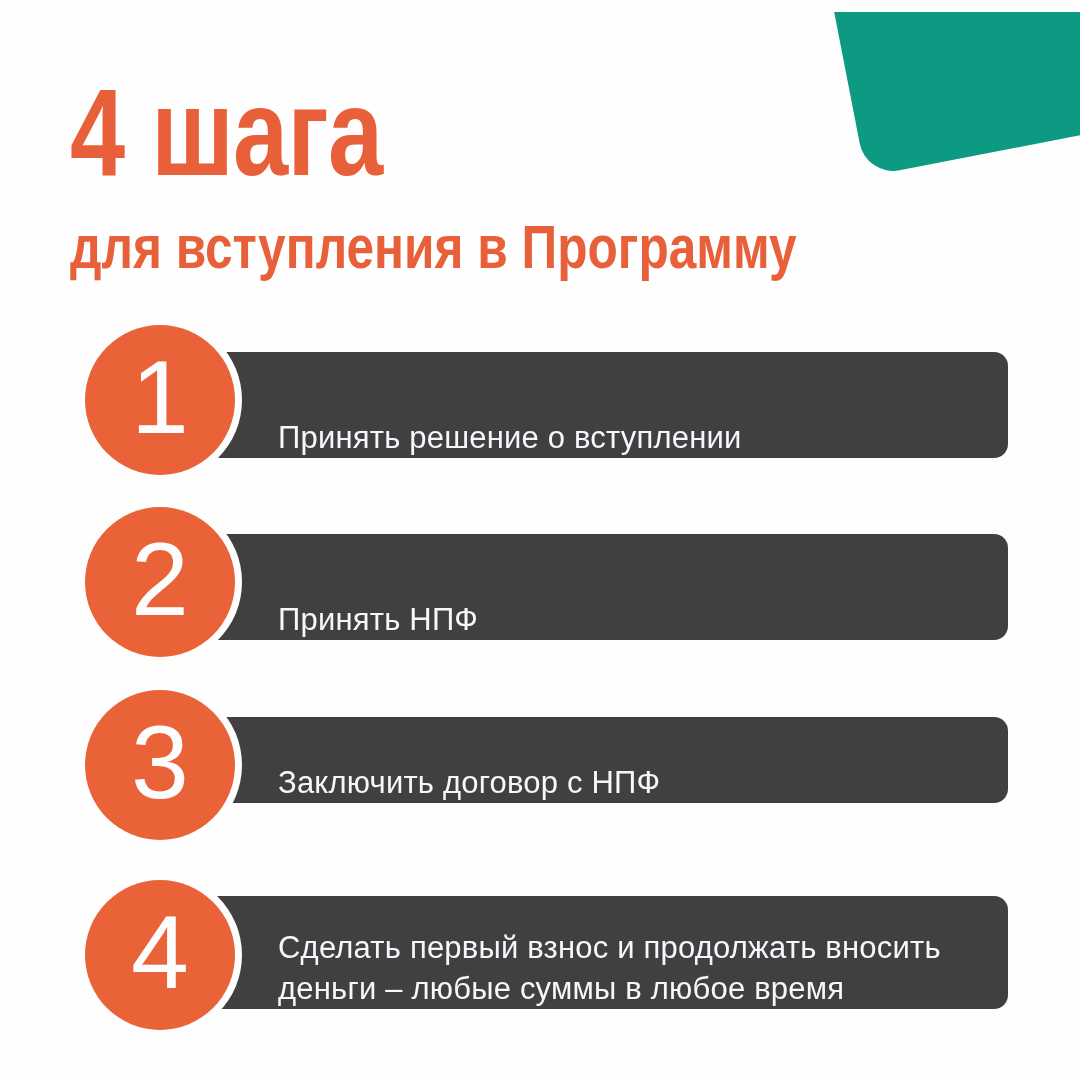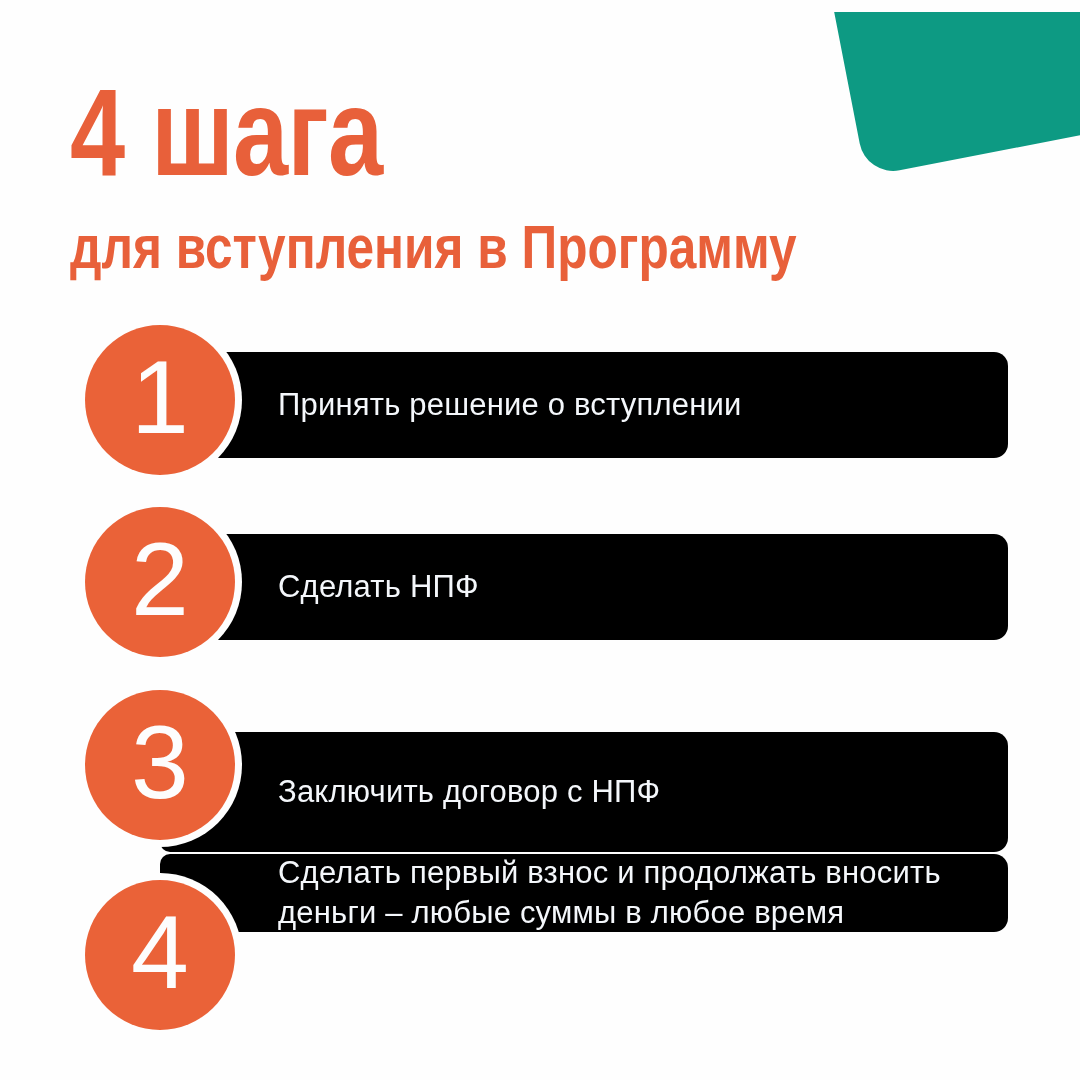--- a/index.html
+++ b/index.html
@@ -77,24 +77,24 @@
     width: 1080px;
     height: 1080px;
   }
   .step {
     position: absolute;
     left: 0;
   }
   .step-bar {
     position: absolute;
     left: 160px;
-    background: #000000;
+    background: #404040;
     border-radius: 10px 14px 14px 10px;
     display: flex;
-    align-items: center;
+    align-items: flex-end;
     box-sizing: border-box;
     padding-left: 118px;
     padding-right: 40px;
     width: 848px;
   }
   .step-text {
     color: #f4f7fb;
     font-family: "Liberation Sans Narrow", "Liberation Sans", sans-serif;
     font-size: 31px;
     font-weight: normal;
@@ -134,25 +134,25 @@
 
   
   .step-1 .step-bar        { top: 340px; height: 106px; }
   .step-1 .step-circle-ring{ top: 306px; }
   .step-1 .step-circle     { top: 313px; }
 
   .step-2 .step-bar        { top: 522px; height: 106px; }
   .step-2 .step-circle-ring{ top: 488px; }
   .step-2 .step-circle     { top: 495px; }
 
-  .step-3 .step-bar        { top: 720px; height: 120px; }
+  .step-3 .step-bar        { top: 705px; height: 86px; }
   .step-3 .step-circle-ring{ top: 671px; }
   .step-3 .step-circle     { top: 678px; }
 
-  .step-4 .step-bar        { top: 842px; height: 78px; }
+  .step-4 .step-bar        { top: 884px; height: 113px; }
   .step-4 .step-circle-ring{ top: 861px; }
   .step-4 .step-circle     { top: 868px; }
 </style>
 </head>
 <body>
 
 <div id="canvas">
 
   <div class="deco-green"></div>
 
@@ -168,21 +168,21 @@
         <span class="step-text">Принять решение о вступлении</span>
       </div>
       <div class="step-circle-ring"></div>
       <div class="step-circle">
         <span class="step-num">1</span>
       </div>
     </div>
 
     <div class="step step-2">
       <div class="step-bar">
-        <span class="step-text">Сделать НПФ</span>
+        <span class="step-text">Принять НПФ</span>
       </div>
       <div class="step-circle-ring"></div>
       <div class="step-circle">
         <span class="step-num">2</span>
       </div>
     </div>
 
     <div class="step step-3">
       <div class="step-bar">
         <span class="step-text">Заключить договор с НПФ</span>

